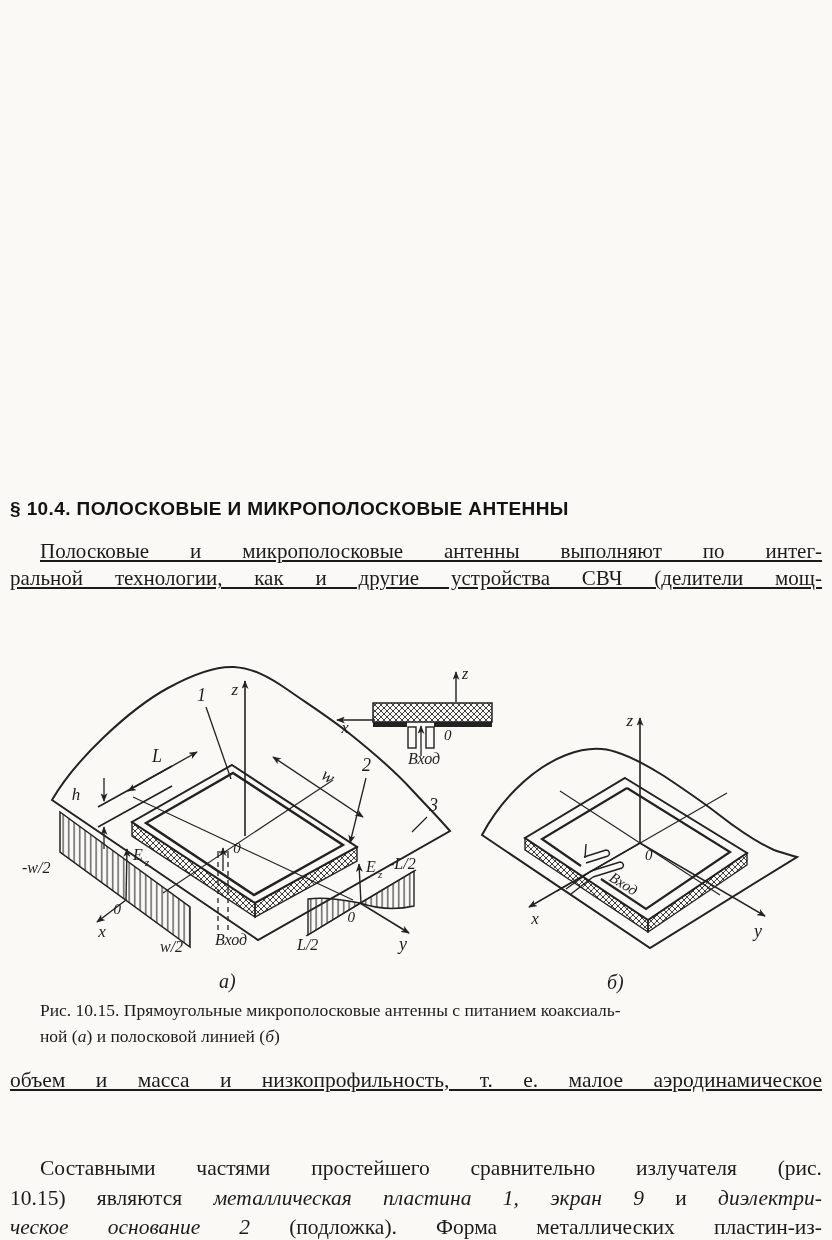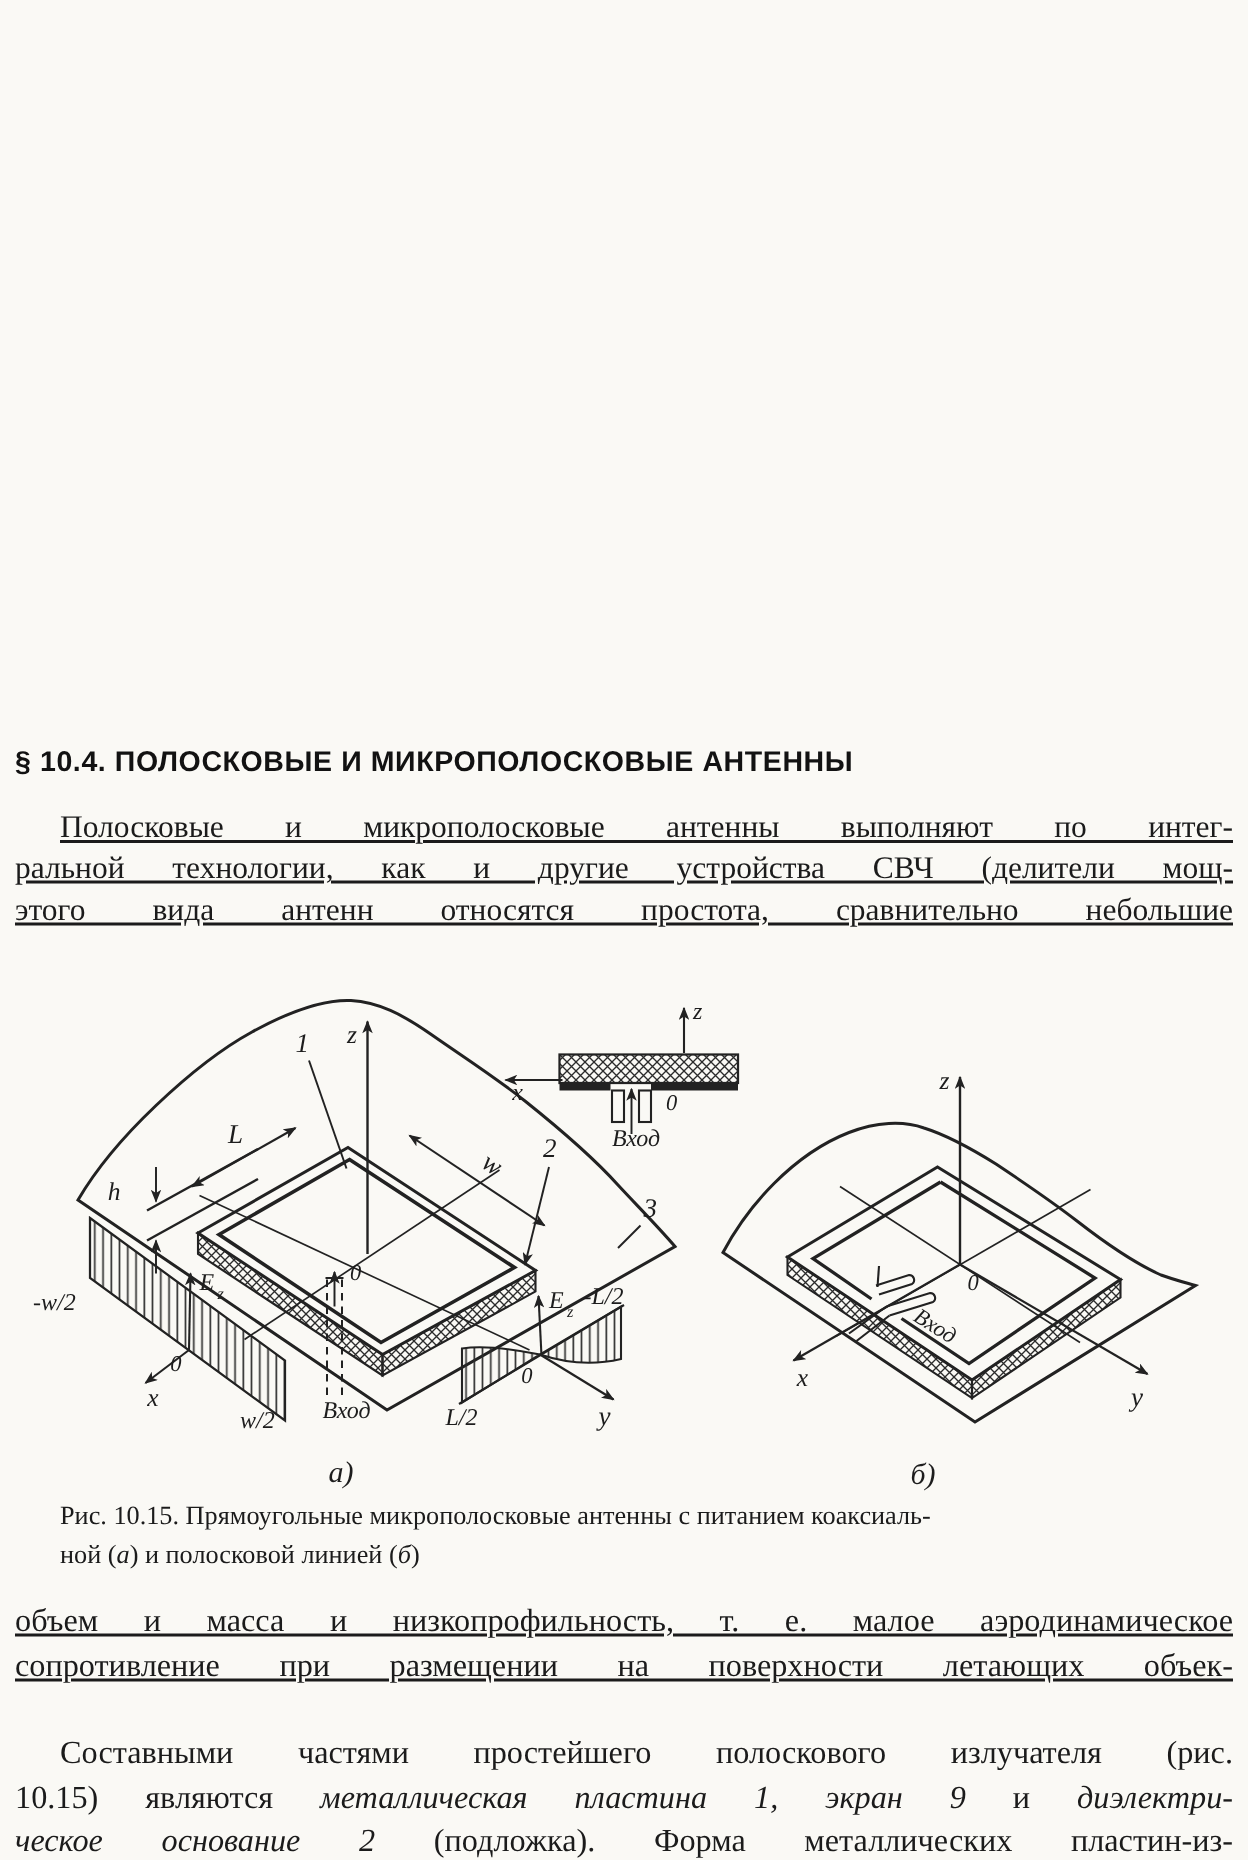--- a/index.html
+++ b/index.html
@@ -30,21 +30,20 @@
 </head>
 <body>
 
 <div id="page">
 
   <div id="heading" class="abs">§ 10.4. ПОЛОСКОВЫЕ И МИКРОПОЛОСКОВЫЕ АНТЕННЫ</div>
 
   <div class="abs para" style="top:538px;text-decoration:underline;">
     <div class="ln jl ind">Полосковые и микрополосковые антенны выполняют по интег-</div>
     <div class="ln jl">ральной технологии, как и другие устройства СВЧ (делители мощ-</div>
-    <div class="ln jl">этого вида антенн относятся простота, сравнительно небольшие</div>
   </div>
 
   <svg id="figure" class="abs" viewBox="0 650 832 345">
     <defs>
       <marker id="ah" viewBox="0 0 10 8" refX="9" refY="4" markerWidth="9" markerHeight="7" orient="auto-start-reverse" markerUnits="userSpaceOnUse">
         <path d="M0,0 L10,4 L0,8 L2.6,4 Z" fill="#222"></path>
       </marker>
       <pattern id="xh" patternUnits="userSpaceOnUse" width="6" height="6">
         <path d="M0,6 L6,0 M0,0 L6,6" stroke="#2b2b2b" stroke-width="0.9" fill="none"></path>
       </pattern>
@@ -173,22 +172,21 @@
     <text x="607" y="989" font-size="20">б)</text>
   </svg>
 
   <div id="caption" class="abs">
     <div class="capln">Рис. 10.15. Прямоугольные микрополосковые антенны с питанием коаксиаль-</div>
     <div class="capln"><span>ной (</span><span class="it">а</span><span>) и полосковой линией (</span><span class="it">б</span><span>)</span></div>
   </div>
 
   <div class="abs para para2" style="top:1066px;text-decoration:underline;">
     <div class="ln jl">объем и масса и низкопрофильность, т. е. малое аэродинамическое</div>
-    <div class="ln jl">сопротивление при размещении на поверхности летающих объек-</div>
   </div>
 
   <div class="abs para para3" style="top:1154px;">
-    <div class="ln jl ind">Составными частями простейшего полоскового излучателя (рис.</div>
+    <div class="ln jl ind">Составными частями простейшего сравнительно излучателя (рис.</div>
     <div class="ln jl"><span>10.15) являются </span><span class="it">металлическая пластина 1, экран 9</span><span> и </span><span class="it">диэлектри-</span></div>
     <div class="ln jl"><span class="it">ческое основание 2</span><span> (подложка). Форма металлических пластин-из-</span></div>
   </div>
 
 </div>
 
 </body></html>

